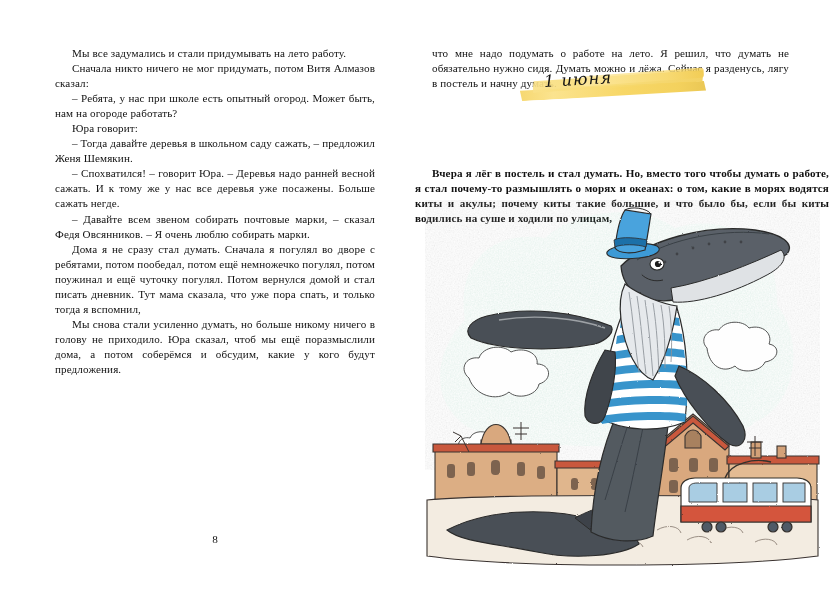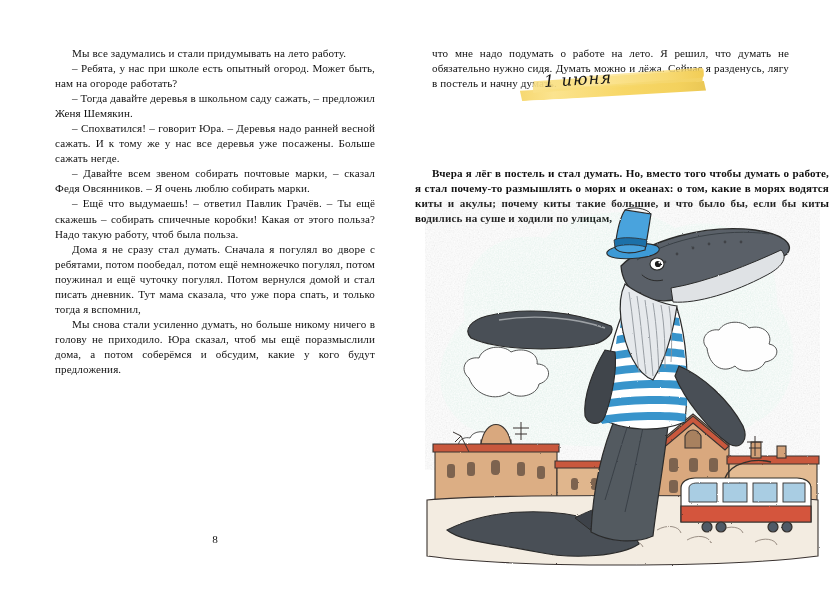--- a/index.html
+++ b/index.html
@@ -60,25 +60,26 @@
   #illustration svg{display:block;width:395px;height:385px;}
 </style>
 </head>
 <body>
 
 <div id="spread">
 
   <div class="page" id="left-page">
     <div class="col" id="left-col">
       <p class="para">Мы все задумались и стали придумывать на лето ра­боту.</p>
+      <p class="para">Сначала никто ничего не мог придумать, потом Витя Алмазов сказал:</p>
       <p class="para">– Ребята, у нас при школе есть опытный огород. Мо­жет быть, нам на огороде работать?</p>
+      <p class="para">Юра говорит:</p>
       <p class="para">– Тогда давайте деревья в школьном саду сажать, – предложил Женя Шемякин.</p>
       <p class="para">– Спохватился! – говорит Юра. – Деревья надо ран­ней весной сажать. И к тому же у нас все деревья уже посажены. Больше сажать негде.</p>
       <p class="para">– Давайте всем звеном собирать почтовые марки, – сказал Федя Овсянников. – Я очень люблю собирать марки.</p>
-      <p class="para">– Ещё что выдумаешь! – ответил Павлик Грачёв. – Ты ещё скажешь – собирать спичечные коробки! Какая от этого польза? Надо такую работу, чтоб была польза.</p>
       <p class="para">Дома я не сразу стал думать. Сначала я погулял во дворе с ребятами, потом пообедал, потом ещё немножеч­ко погулял, потом поужинал и ещё чуточку погулял. Потом вернулся домой и стал писать дневник. Тут мама сказала, что уже пора спать, и только тогда я вспомнил,</p>
       <p class="para">Мы снова стали усиленно думать, но больше никому ничего в голову не приходило. Юра сказал, чтоб мы ещё поразмыслили дома, а потом соберёмся и обсудим, ка­кие у кого будут предложения.</p>
     </div>
     <div id="page-number">8</div>
   </div>
 
   <div class="page" id="right-page">
     <div class="col" id="right-col">
       <p class="para cont">что мне надо подумать о работе на лето. Я решил, что думать не обязательно нужно сидя. Думать можно и лё­жа. Сейчас я разденусь, лягу в постель и начну думать.</p>
     </div>

